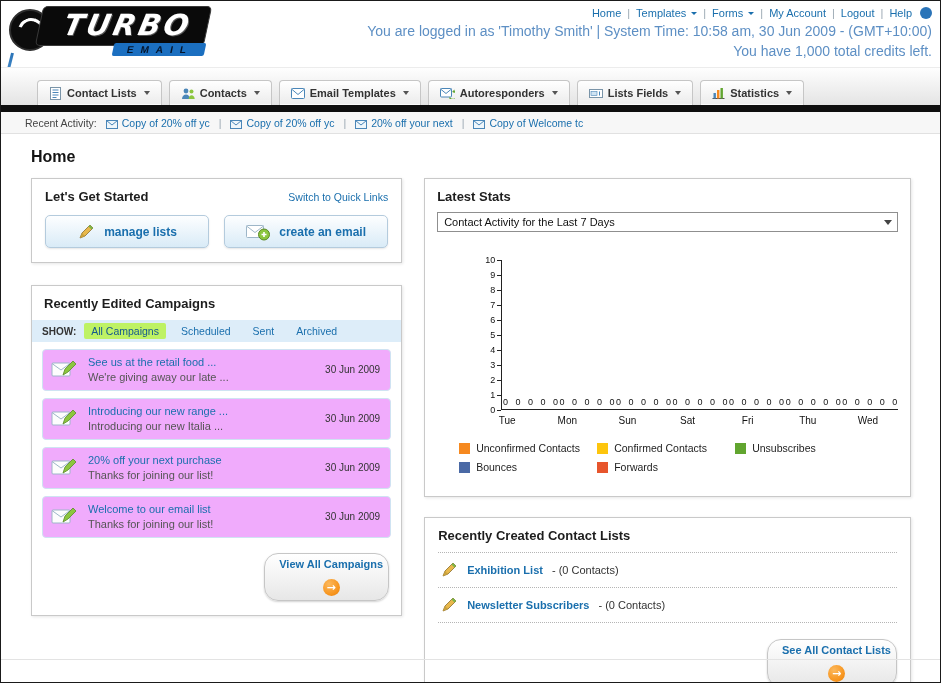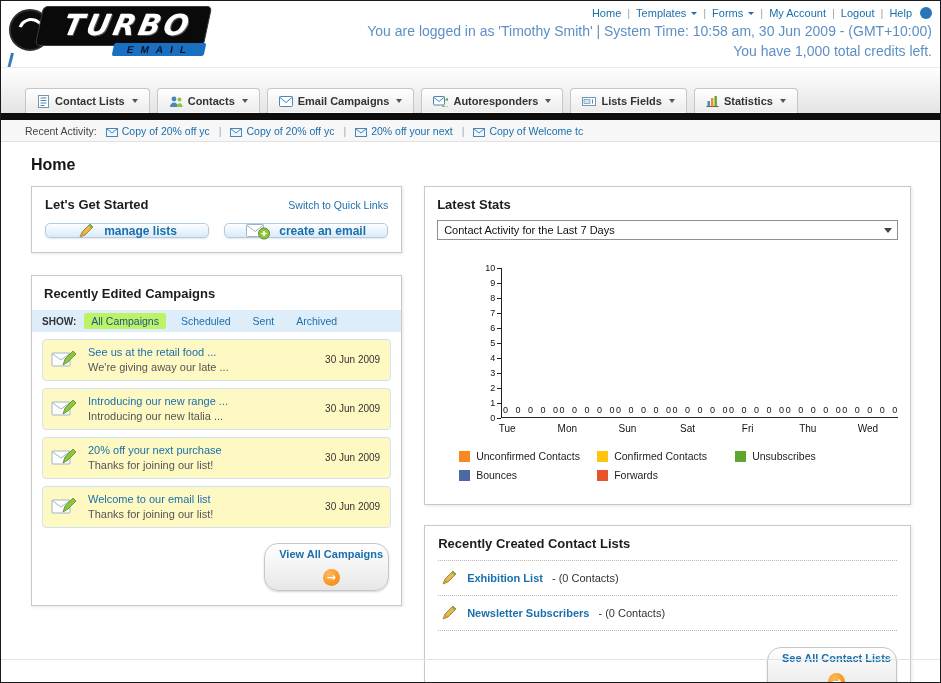--- a/index.html
+++ b/index.html
@@ -29,22 +29,22 @@
 
   .top-right { position:absolute; right:8px; top:6px; text-align:right; }
   .top-links { display:flex; justify-content:flex-end; align-items:center; gap:6px; font-size:11px; }
   .tlink { color:#1a6fad; cursor:pointer; display:inline-flex; align-items:center; gap:3px; }
   .sep { color:#9aa7b2; }
   .help-badge { width:12px; height:12px; border-radius:50%; background:#2a74b8; display:inline-block;
     margin-left:2px; cursor:pointer; }
   .status-line { font-size:14px; color:#5d8fc4; margin-top:4px; }
 
   
-  .mainnav { position:relative; height:46px; background:linear-gradient(#fefefe,#e4e4e4);
-    border-top:1px solid #ececec; display:flex; align-items:flex-end; gap:7px; padding-left:24px; }
+  .mainnav { position:relative; height:38px; background:linear-gradient(#fefefe,#e4e4e4);
+    border-top:1px solid #ececec; display:flex; align-items:flex-end; gap:7px; padding-left:36px; }
   .tab { display:flex; align-items:center; gap:5px; height:25px; padding:0 11px;
     border:1px solid #c6c6c6; border-bottom:none; border-radius:4px 4px 0 0;
     background:linear-gradient(#ffffff,#ebebeb); font-size:11px; font-weight:bold; color:#333; cursor:pointer;
     box-shadow:0 -1px 1px rgba(255,255,255,0.8) inset; }
   .caret { width:0; height:0; border-left:3.5px solid transparent; border-right:3.5px solid transparent;
     border-top:4px solid #555; margin-left:2px; }
   .caret.small { border-left-width:3px; border-right-width:3px; border-top-width:3.5px; border-top-color:#1a6fad; }
   .blackbar { height:7px; background:#0e0e0e; }
 
   
@@ -59,33 +59,33 @@
   .col-left { width:372px; }
   .col-right { width:488px; }
   .panel { border:1px solid #c9c9c9; background:#fff; box-shadow:1px 1px 3px rgba(0,0,0,0.10); }
   .panel-title { font-size:13px; font-weight:bold; color:#1d1d1d; }
   .link { color:#1a6fad; font-size:10.5px; cursor:pointer; }
 
   
   .getstarted { padding:10px 13px 14px; margin-bottom:22px; }
   .gs-head { display:flex; justify-content:space-between; align-items:center; margin-bottom:11px; }
   .gs-buttons { display:flex; gap:15px; }
-  .gs-btn { flex:1; height:15px; display:flex; align-items:center; justify-content:center; gap:9px;
+  .gs-btn { flex:1; height:33px; display:flex; align-items:center; justify-content:center; gap:9px;
     border:1px solid #b4cbdd; border-radius:5px; background:linear-gradient(#fdfeff,#d9ebf7);
     font-size:12px; font-weight:bold; color:#1a6fad; cursor:pointer; box-shadow:0 1px 2px rgba(0,0,0,0.10); }
 
   
   .campaigns { padding-bottom:10px; margin-bottom:18px; }
   .campaigns .panel-title { padding:10px 12px 9px; }
   .showbar { background:#ddedf9; padding:3px 10px; display:flex; align-items:center; gap:8px; }
   .show-label { font-size:10px; font-weight:bold; color:#333; }
   .filter { color:#1a6fad; font-size:10.5px; cursor:pointer; padding:2px 7px; border-radius:2px; }
   .filter.active { background:#bef264; color:#14578f; font-weight:normal; }
   .camp-row { margin:7px 10px; border:1px solid #cfe3f2; border-radius:4px; padding:6px 8px 6px 8px;
-    display:flex; gap:9px; position:relative; min-height:42px; background:#fef9c3; cursor:pointer; }
+    display:flex; gap:9px; position:relative; min-height:42px; background:#f0abfc; cursor:pointer; }
   .camp-icon { flex:0 0 28px; padding-top:3px; }
   .camp-title { color:#1a6fad; font-size:11px; }
   .camp-sub { color:#555; font-size:11px; margin-top:3px; }
   .camp-date { position:absolute; right:10px; top:14px; font-size:10px; color:#333; }
   .btn-row { display:flex; justify-content:flex-end; padding:8px 12px 4px; }
   .pill-btn { display:inline-flex; align-items:center; gap:9px; border:1px solid #c6c6c6; border-radius:14px;
     background:linear-gradient(#ffffff,#e7e7e7); padding:4px 5px 4px 14px; font-size:11px; font-weight:bold;
     color:#1a6fad; cursor:pointer; box-shadow:0 1px 2px rgba(0,0,0,0.18);flex-direction:column; }
   .arrow-circle { width:17px; height:17px; border-radius:50%;
     background:radial-gradient(circle at 35% 30%, #fcb85c, #f7941d 65%, #e07f0e);
@@ -185,21 +185,21 @@
           <path d="M7.6 12c.2-2.6 1.6-3.8 3-3.8 1.5 0 2.9 1.2 3.1 3.8z" fill="#8cc63f"></path>
         </svg>
       <span>Contacts</span>
       <span class="caret"></span>
     </div>
     <div class="tab">
       <svg width="14" height="11" viewBox="0 0 14 11">
           <rect x="0.5" y="0.5" width="13" height="10" rx="1" fill="#fff" stroke="#4a86b8"></rect>
           <path d="M0.5 1 L7 6.5 L13.5 1" fill="none" stroke="#4a86b8"></path>
         </svg>
-      <span>Email Campaigns</span>
+      <span>Email Templates</span>
       <span class="caret"></span>
     </div>
     <div class="tab">
       <svg width="15" height="12" viewBox="0 0 15 12">
           <rect x="0.5" y="1.5" width="11" height="8.5" rx="1" fill="#fff" stroke="#4a86b8"></rect>
           <path d="M0.5 2 L6 6.5 L11.5 2" fill="none" stroke="#4a86b8"></path>
           <path d="M9.5 10.5 a4 4 0 1 0 3.5-6" fill="none" stroke="#61a52f" stroke-width="1.4"></path>
           <path d="M14.5 2.6 L14.8 5.6 L12 5 Z" fill="#61a52f"></path>
         </svg>
       <span>Autoresponders</span>

